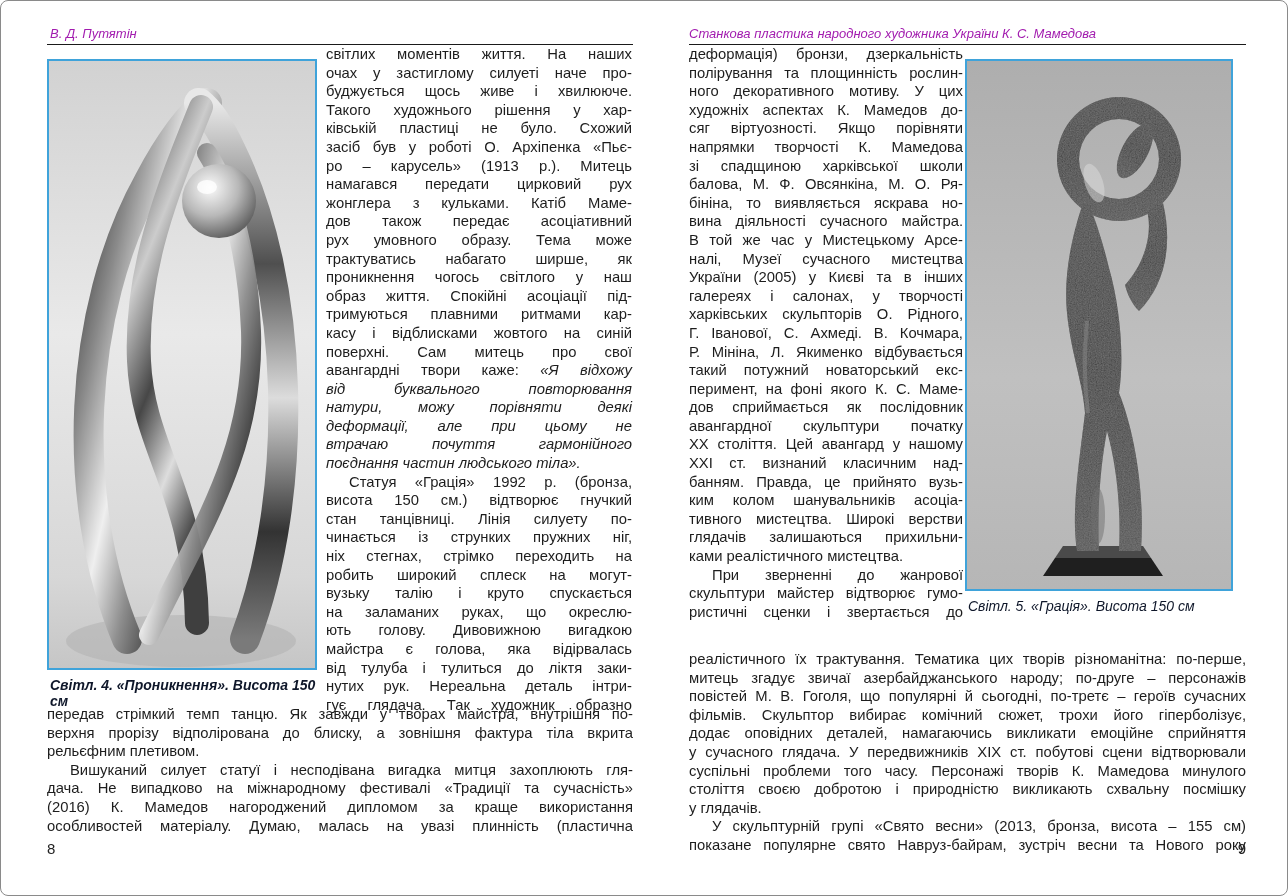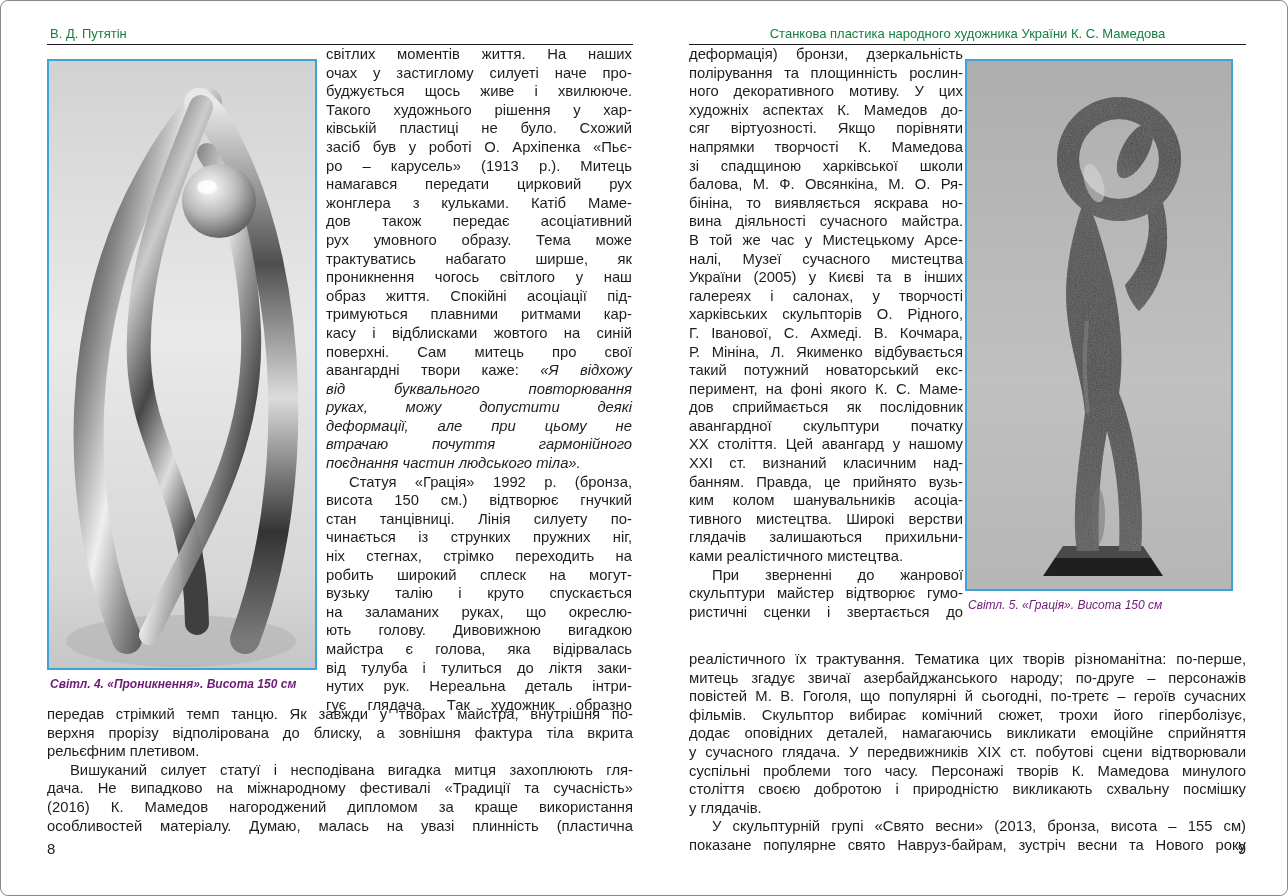--- a/index.html
+++ b/index.html
@@ -1,33 +1,33 @@
 <!DOCTYPE html>
 <html lang="uk"><head>
 <meta charset="utf-8">
 <style>
   html,body{margin:0;padding:0;background:#ffffff;}
   .canvas{
     position:relative;width:1288px;height:896px;background:#ffffff;
     border:1px solid #8a8a8a;border-radius:8px;box-sizing:border-box;overflow:hidden;
     font-family:"Liberation Sans","DejaVu Sans",sans-serif;color:#1d1d1d;
   }
-  .running-head{position:absolute;top:25px;font-size:13px;color:#15803d;}
+  .running-head{position:absolute;top:25px;font-size:13px;font-style:italic;color:#a21caf;}
   .rh-left{left:49px;}
-  .rh-right{left:688px;width:557px;text-align:center;}
+  .rh-right{left:688px;width:557px;text-align:left;}
   .rule{position:absolute;top:43px;height:1px;background:#1a1a1a;}
   .rule-left{left:46px;width:586px;}
   .rule-right{left:688px;width:557px;}
 
   .fig{position:absolute;border:2px solid #3fa3da;background:#dedede;box-sizing:border-box;}
   .fig-left{left:46px;top:58px;width:270px;height:611px;}
   .fig-right{left:964px;top:58px;width:268px;height:532px;}
   .fig svg{display:block;}
 
-  .caption{position:absolute;font-size:12px;font-style:italic;color:#701a75;}
+  .caption{position:absolute;font-size:14px;font-style:italic;color:#0f172a;}
   .cap-left{left:49px;top:676px;width:268px;font-weight:bold;}
   .cap-right{left:967px;top:597px;width:268px;}
 
   .textblock{position:absolute;font-size:14.8px;line-height:18.6px;}
   .col-left{left:325px;top:44px;width:306px;}
   .col-right{left:688px;top:44px;width:274px;}
   .fullw-left{left:46px;top:704px;width:586px;}
   .fullw-right{left:688px;top:649px;width:557px;}
 
   .tline{text-align:justify;text-align-last:justify;}
@@ -112,21 +112,21 @@
       <div class="tline">дов також передає асоціативний</div>
       <div class="tline">рух умовного образу. Тема може</div>
       <div class="tline">трактуватись набагато ширше, як</div>
       <div class="tline">проникнення чогось світлого у наш</div>
       <div class="tline">образ життя. Спокійні асоціації під-</div>
       <div class="tline">тримуються плавними ритмами кар-</div>
       <div class="tline">касу і відблисками жовтого на синій</div>
       <div class="tline">поверхні. Сам митець про свої</div>
       <div class="tline"><span>авангардні твори каже: </span><i>«Я відхожу</i></div>
       <div class="tline"><i>від буквального повторювання</i></div>
-      <div class="tline"><i>руках, можу допустити деякі</i></div>
+      <div class="tline"><i>натури, можу порівняти деякі</i></div>
       <div class="tline"><i>деформації, але при цьому не</i></div>
       <div class="tline"><i>втрачаю почуття гармонійного</i></div>
       <div class="tline lastln"><i>поєднання частин людського тіла».</i></div>
       <div class="tline ind">Статуя «Грація» 1992 р. (бронза,</div>
       <div class="tline">висота 150 см.) відтворює гнучкий</div>
       <div class="tline">стан танцівниці. Лінія силуету по-</div>
       <div class="tline">чинається із струнких пружних ніг,</div>
       <div class="tline">ніх стегнах, стрімко переходить на</div>
       <div class="tline">робить широкий сплеск на могут-</div>
       <div class="tline">вузьку талію і круто спускається</div>

